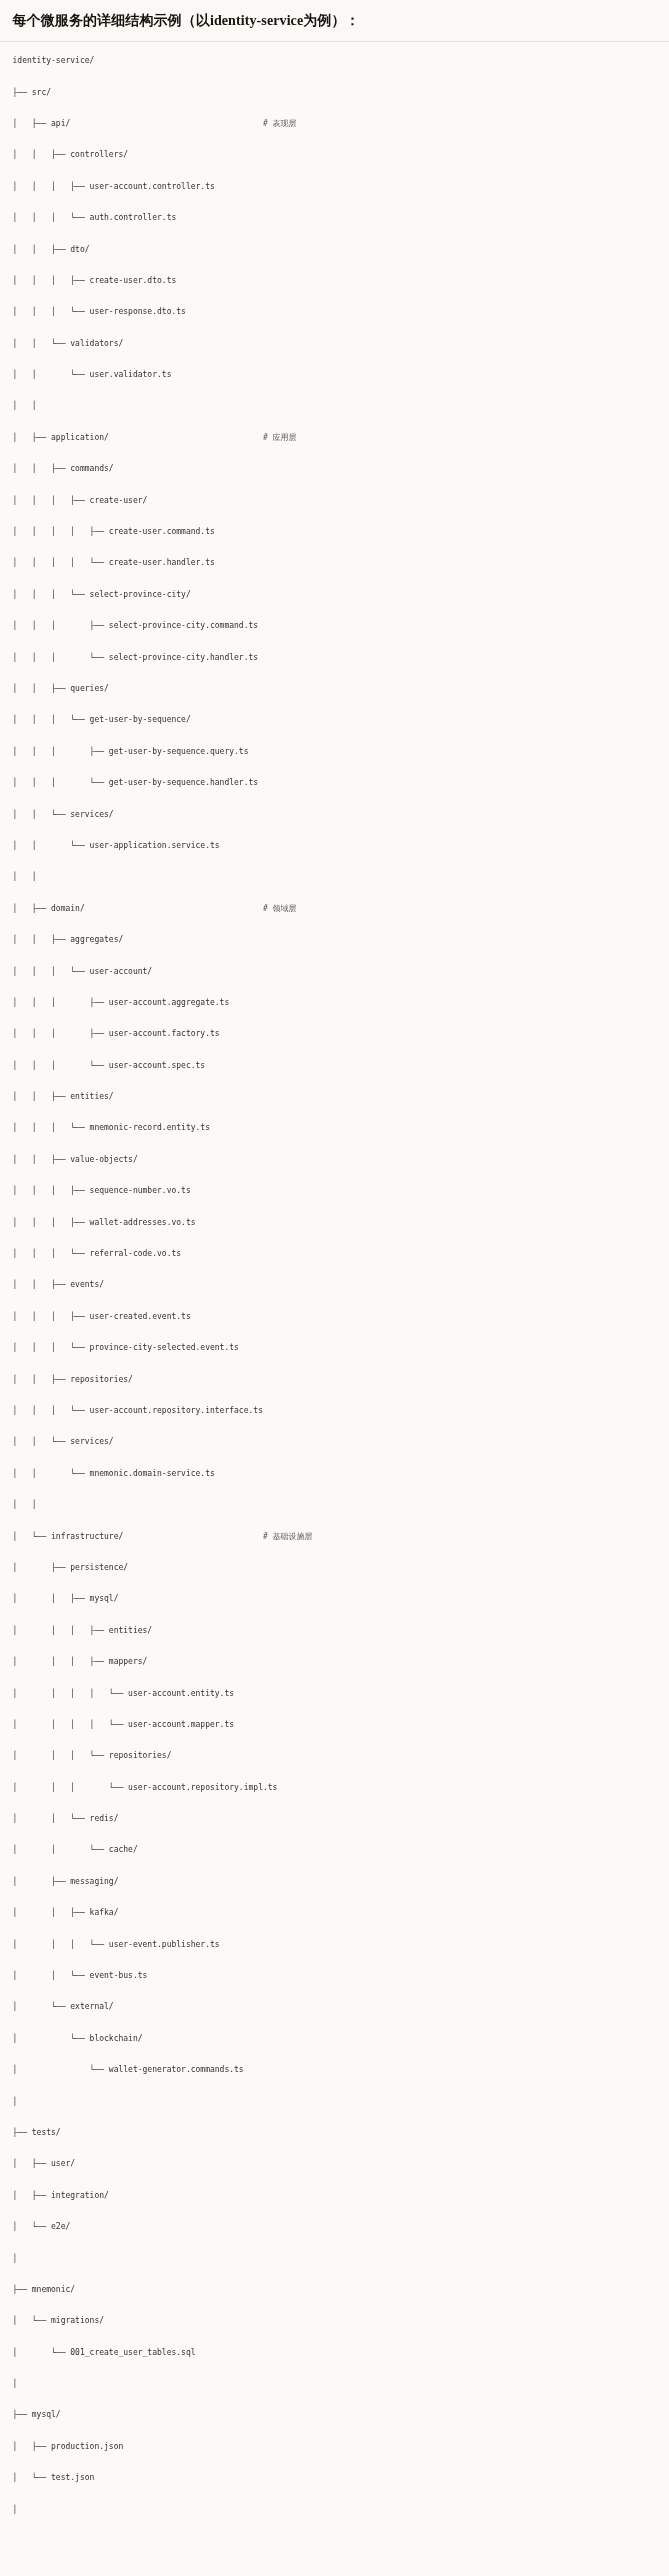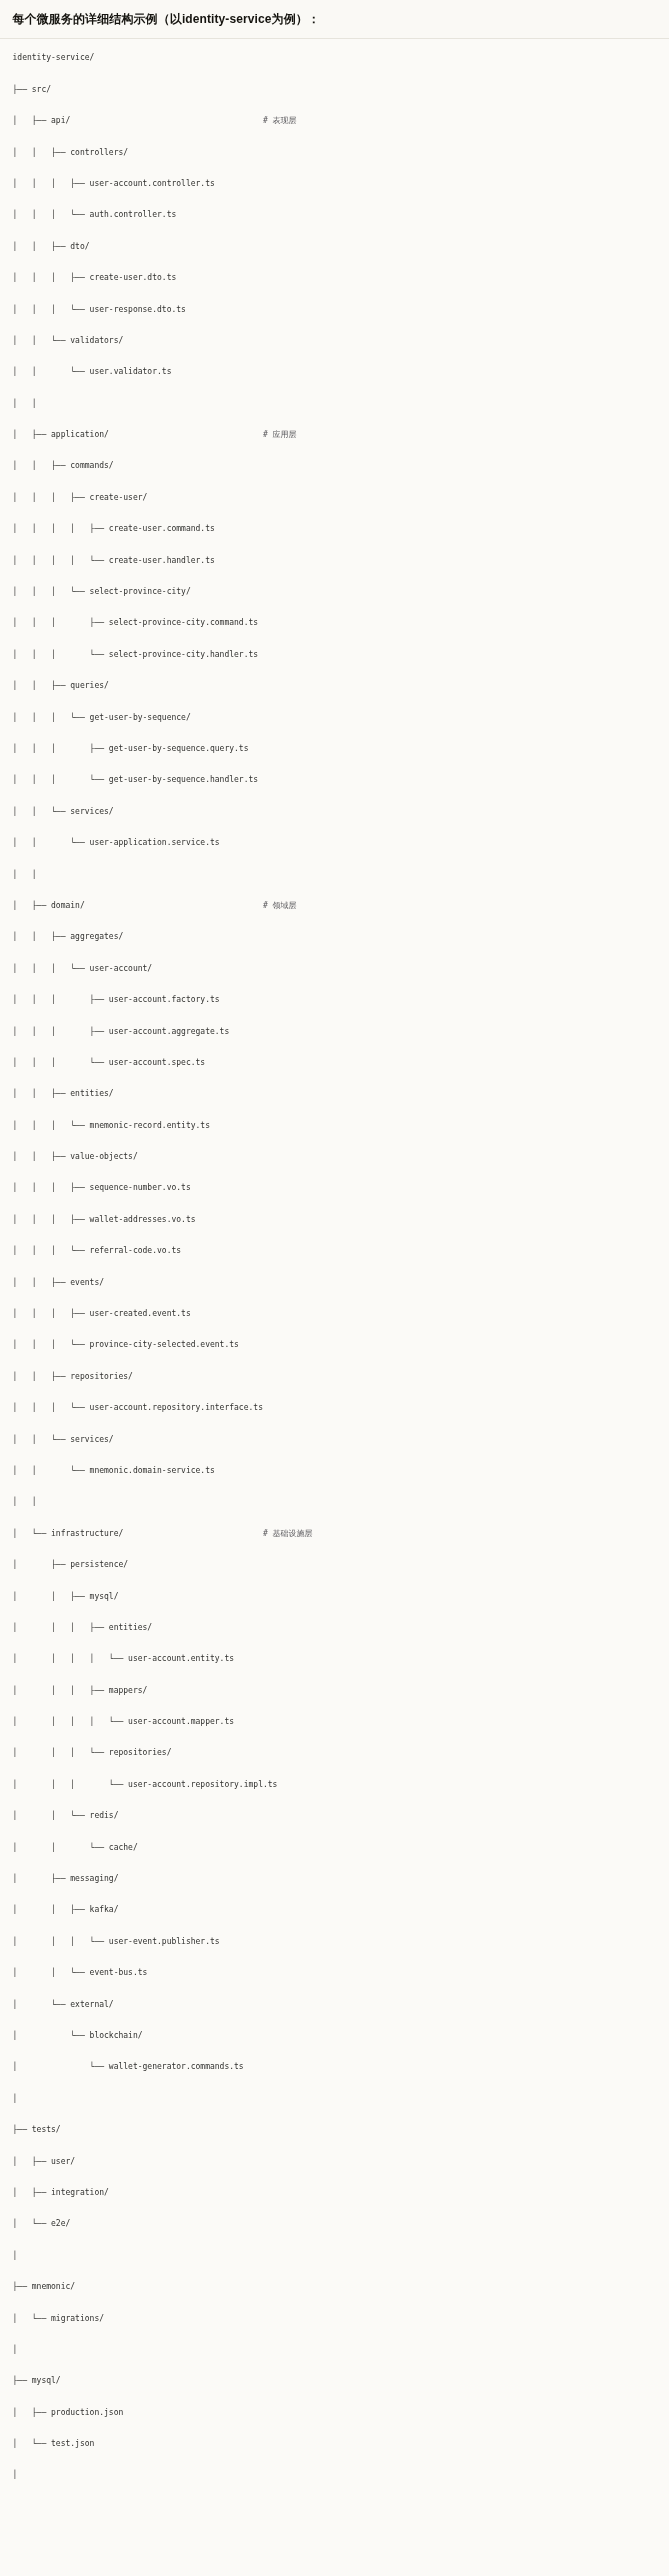--- a/index.html
+++ b/index.html
@@ -23,23 +23,23 @@
   }
 
   
   .doc-header {
     padding: 11.3px 12.5px 10px 12.5px;
     border-bottom: 0.6px solid #e6e4dc;
     background: #faf9f5;
   }
   .doc-header h1 {
     margin: 0;
-    font-family: Liberation Sans, sans-serif;
+    font-family: Liberation Serif, serif;
     font-weight: bold;
-    font-size: 12px;
+    font-size: 14px;
     line-height: 1.4;
     letter-spacing: 0.1px;
     color: #15140f;
   }
 
   
   .tree-block {
     padding: 11.3px 12.5px 7.5px 12.5px;
     background: #fbfaf7;
   }
@@ -94,63 +94,64 @@
 <span class="row"><span>│   │   ├── queries/</span></span>
 <span class="row"><span>│   │   │   └── get-user-by-sequence/</span></span>
 <span class="row"><span>│   │   │       ├── get-user-by-sequence.query.ts</span></span>
 <span class="row"><span>│   │   │       └── get-user-by-sequence.handler.ts</span></span>
 <span class="row"><span>│   │   └── services/</span></span>
 <span class="row"><span>│   │       └── user-application.service.ts</span></span>
 <span class="row"><span>│   │</span></span>
 <span class="row"><span>│   ├── domain/</span><span>                                     </span><span class="cmt"># 领域层</span></span>
 <span class="row"><span>│   │   ├── aggregates/</span></span>
 <span class="row"><span>│   │   │   └── user-account/</span></span>
+<span class="row"><span>│   │   │       ├── user-account.aggregate.ts</span></span>
 <span class="row"><span>│   │   │       ├── user-account.factory.ts</span></span>
-<span class="row"><span>│   │   │       ├── user-account.aggregate.ts</span></span>
 <span class="row"><span>│   │   │       └── user-account.spec.ts</span></span>
 <span class="row"><span>│   │   ├── entities/</span></span>
 <span class="row"><span>│   │   │   └── mnemonic-record.entity.ts</span></span>
 <span class="row"><span>│   │   ├── value-objects/</span></span>
 <span class="row"><span>│   │   │   ├── sequence-number.vo.ts</span></span>
 <span class="row"><span>│   │   │   ├── wallet-addresses.vo.ts</span></span>
 <span class="row"><span>│   │   │   └── referral-code.vo.ts</span></span>
 <span class="row"><span>│   │   ├── events/</span></span>
 <span class="row"><span>│   │   │   ├── user-created.event.ts</span></span>
 <span class="row"><span>│   │   │   └── province-city-selected.event.ts</span></span>
 <span class="row"><span>│   │   ├── repositories/</span></span>
 <span class="row"><span>│   │   │   └── user-account.repository.interface.ts</span></span>
 <span class="row"><span>│   │   └── services/</span></span>
 <span class="row"><span>│   │       └── mnemonic.domain-service.ts</span></span>
 <span class="row"><span>│   │</span></span>
 <span class="row"><span>│   └── infrastructure/</span><span>                             </span><span class="cmt"># 基础设施层</span></span>
 <span class="row"><span>│       ├── persistence/</span></span>
 <span class="row"><span>│       │   ├── mysql/</span></span>
 <span class="row"><span>│       │   │   ├── entities/</span></span>
+<span class="row"><span>│       │   │   ├── mappers/</span></span>
 <span class="row"><span>│       │   │   │   └── user-account.entity.ts</span></span>
-<span class="row"><span>│       │   │   ├── mappers/</span></span>
 <span class="row"><span>│       │   │   │   └── user-account.mapper.ts</span></span>
 <span class="row"><span>│       │   │   └── repositories/</span></span>
 <span class="row"><span>│       │   │       └── user-account.repository.impl.ts</span></span>
 <span class="row"><span>│       │   └── redis/</span></span>
 <span class="row"><span>│       │       └── cache/</span></span>
 <span class="row"><span>│       ├── messaging/</span></span>
 <span class="row"><span>│       │   ├── kafka/</span></span>
 <span class="row"><span>│       │   │   └── user-event.publisher.ts</span></span>
 <span class="row"><span>│       │   └── event-bus.ts</span></span>
 <span class="row"><span>│       └── external/</span></span>
 <span class="row"><span>│           └── blockchain/</span></span>
 <span class="row"><span>│               └── wallet-generator.commands.ts</span></span>
 <span class="row"><span>│</span></span>
 <span class="row"><span>├── tests/</span></span>
 <span class="row"><span>│   ├── user/</span></span>
 <span class="row"><span>│   ├── integration/</span></span>
 <span class="row"><span>│   └── e2e/</span></span>
 <span class="row"><span>│</span></span>
 <span class="row"><span>├── mnemonic/</span></span>
 <span class="row"><span>│   └── migrations/</span></span>
+<span class="row"><span>│       └── 001_create_user_tables.sql</span></span>
 <span class="row"><span>│</span></span>
 <span class="row"><span>├── mysql/</span></span>
 <span class="row"><span>│   ├── production.json</span></span>
 <span class="row"><span>│   └── test.json</span></span>
 <span class="row"><span>│</span></span>
 
 
 
 
 

